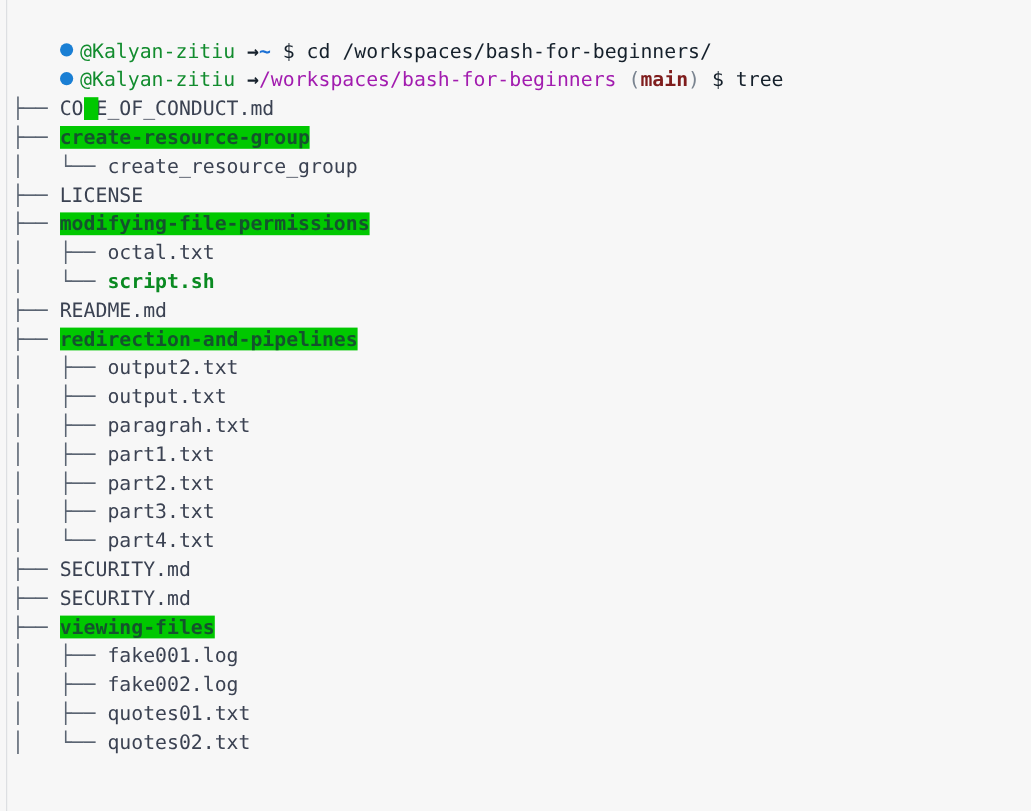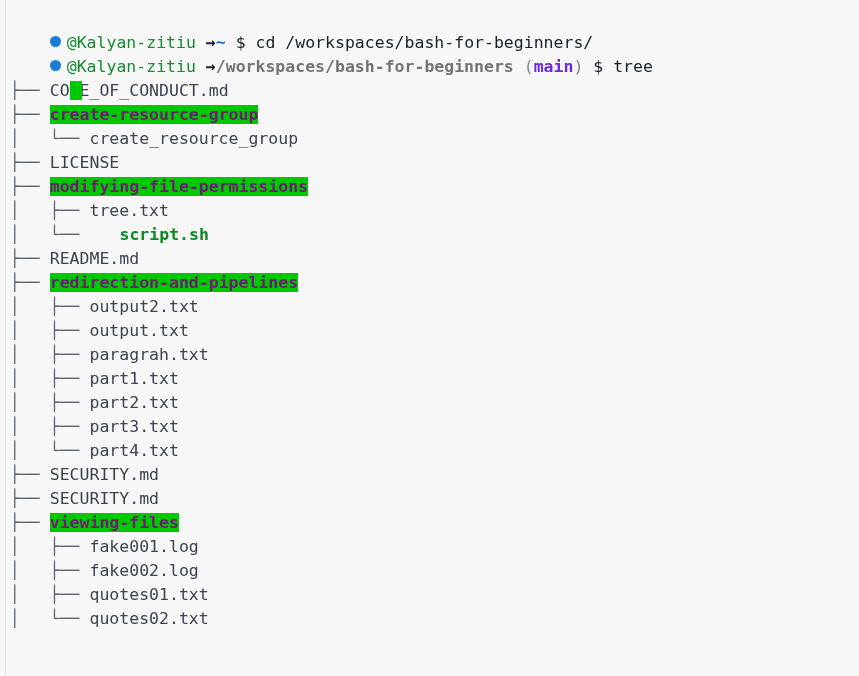--- a/index.html
+++ b/index.html
@@ -42,23 +42,23 @@
     border-radius: 50%;
     background: #1a7fd4;
     vertical-align: middle;
     position: relative;
     top: -2px;
     margin-right: 6px;
   }
   .user      { color: #128c2e; }
   .arrow     { color: #15202b; font-weight: bold; }
   .tilde     { color: #1a6fd4; font-weight: bold; }
-  .cwd       { color: #737373; font-weight: bold; margin-top: 44px; }
+  .cwd       { color: #a21caf; font-weight: normal; margin-top: 44px; }
   .paren     { color: #7a8490; }
-  .branch    { color: #6d28d9; font-weight: bold; }
+  .branch    { color: #7f1d1d; font-weight: bold; }
   .sym       { color: #15202b; }
   .cmd       { color: #15202b; }
 
   
   .cursor-line { height: 24px; padding-left: 10px; white-space: pre; }
   .cursor {
     display: inline-block;
     width: 12px; height: 19px;
     background: #00c800;
     vertical-align: middle;
@@ -66,27 +66,26 @@
     top: -1px;
   }
 
   
   .tree { padding-left: 10px; }
   .tnode { white-space: pre; height: 24px; }
   .pre { color: #5a6472; }
   .name { color: #3b4252; }
   .name.dir {
     background: #00c800;
-    color: #701a75;
+    color: #14532d;
     font-weight: bold;
   }
   .name.exe {
     color: #0a8a21;
     font-weight: bold;
-    margin-left: 30px;
   }
 </style>
 </head>
 <body>
 
 <div id="terminal">
   <div id="gutter-rule"></div>
 
   <div class="line">
     <span class="bullet"></span><span class="user">@Kalyan-zitiu</span><span class="sym"> </span><span class="arrow">→</span><span class="tilde">~</span><span class="sym"> </span><span class="sym">$</span><span class="sym"> </span><span class="cmd">cd /workspaces/bash-for-beginners/</span>
@@ -99,21 +98,21 @@
   <div class="cursor-line">
     <span style="visibility:hidden">  </span><span class="cursor"></span>
   </div>
 
   <div class="tree" id="tree-output">
       <div class="tnode"><span class="pre">├── </span><span class="name">CODE_OF_CONDUCT.md</span></div>
       <div class="tnode"><span class="pre">├── </span><span class="name dir">create-resource-group</span></div>
       <div class="tnode"><span class="pre">│   └── </span><span class="name">create_resource_group</span></div>
       <div class="tnode"><span class="pre">├── </span><span class="name">LICENSE</span></div>
       <div class="tnode"><span class="pre">├── </span><span class="name dir">modifying-file-permissions</span></div>
-      <div class="tnode"><span class="pre">│   ├── </span><span class="name">tree.txt</span></div>
+      <div class="tnode"><span class="pre">│   ├── </span><span class="name">octal.txt</span></div>
       <div class="tnode"><span class="pre">│   └── </span><span class="name exe">script.sh</span></div>
       <div class="tnode"><span class="pre">├── </span><span class="name">README.md</span></div>
       <div class="tnode"><span class="pre">├── </span><span class="name dir">redirection-and-pipelines</span></div>
       <div class="tnode"><span class="pre">│   ├── </span><span class="name">output2.txt</span></div>
       <div class="tnode"><span class="pre">│   ├── </span><span class="name">output.txt</span></div>
       <div class="tnode"><span class="pre">│   ├── </span><span class="name">paragrah.txt</span></div>
       <div class="tnode"><span class="pre">│   ├── </span><span class="name">part1.txt</span></div>
       <div class="tnode"><span class="pre">│   ├── </span><span class="name">part2.txt</span></div>
       <div class="tnode"><span class="pre">│   ├── </span><span class="name">part3.txt</span></div>
       <div class="tnode"><span class="pre">│   └── </span><span class="name">part4.txt</span></div>

